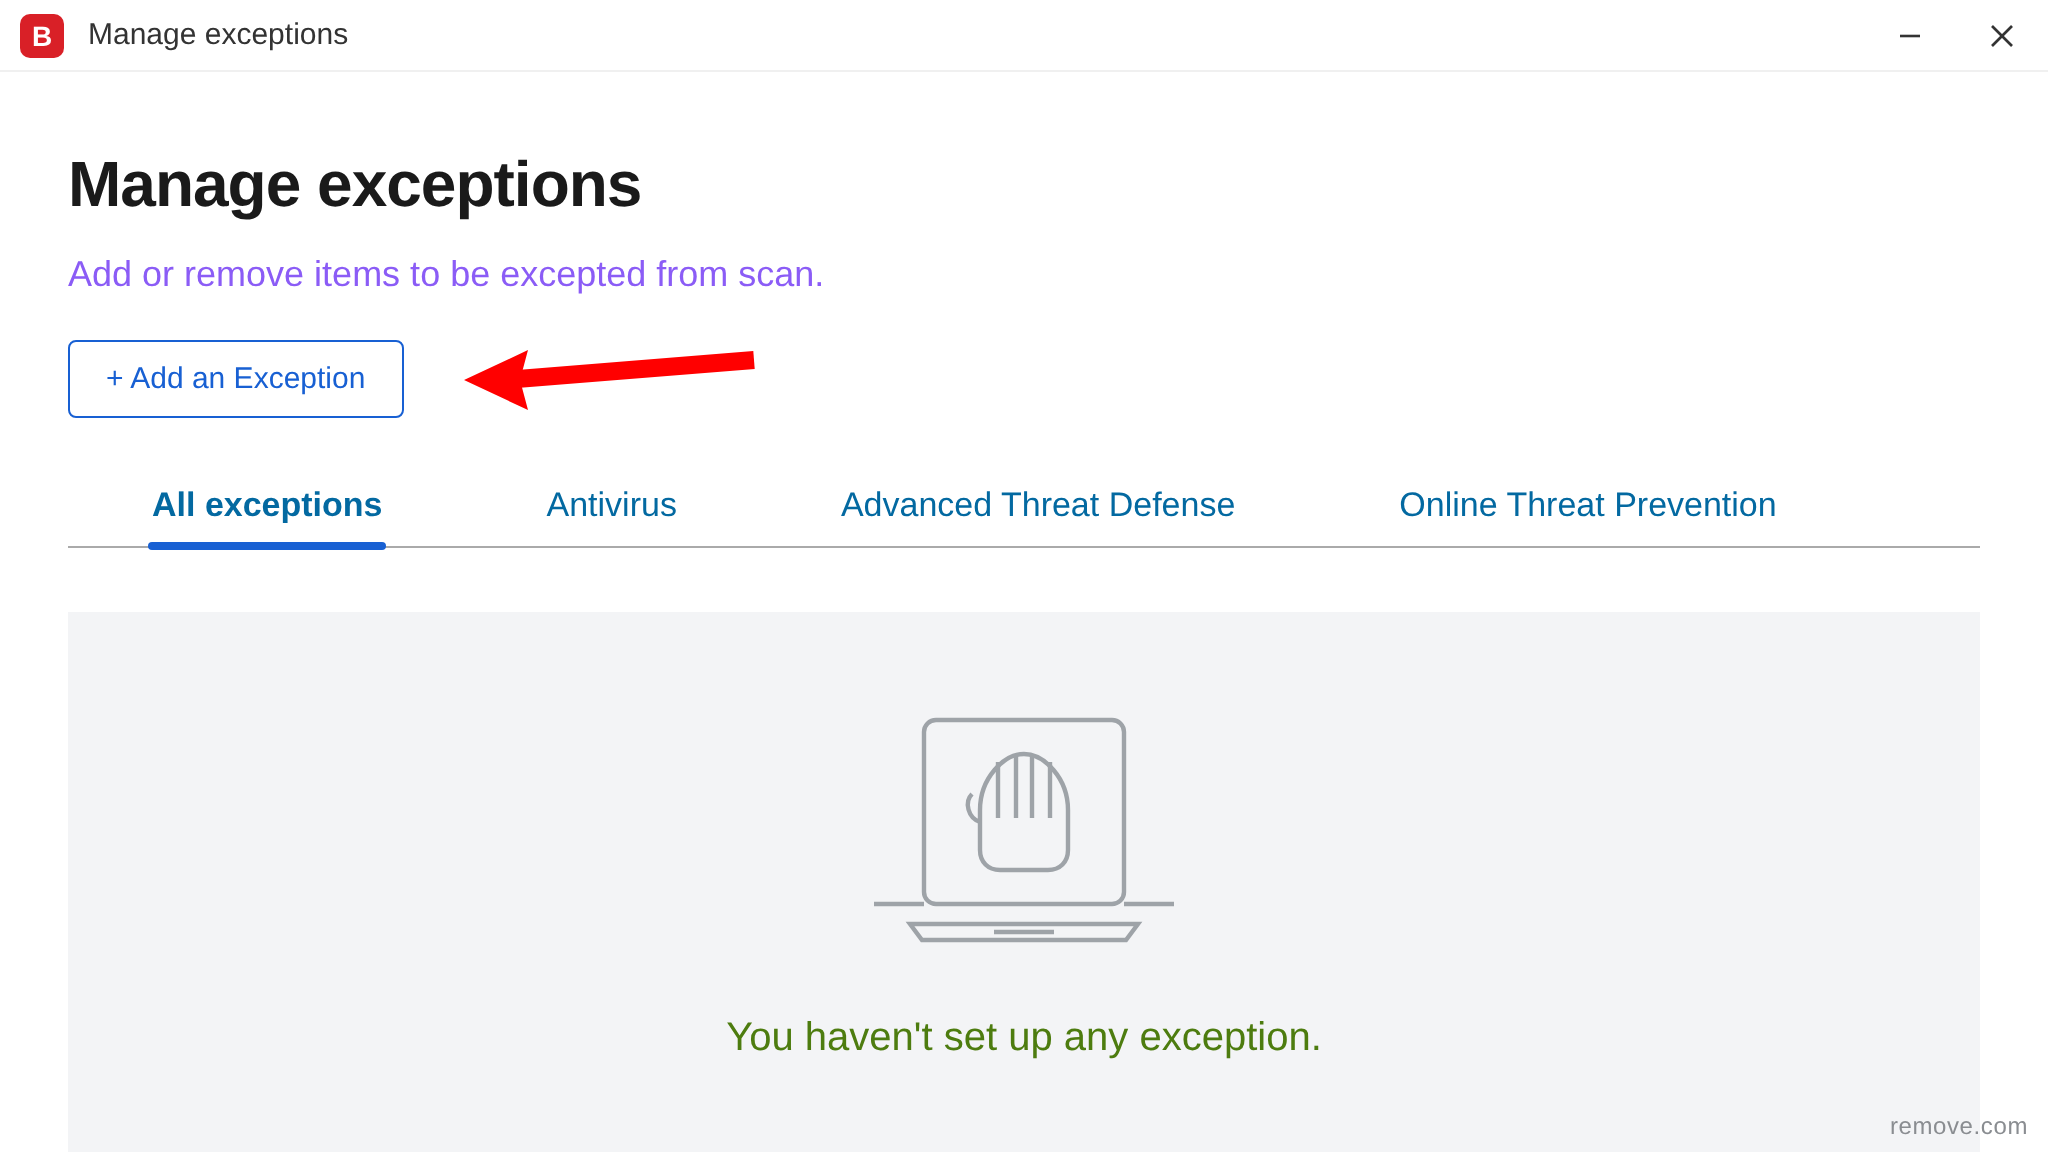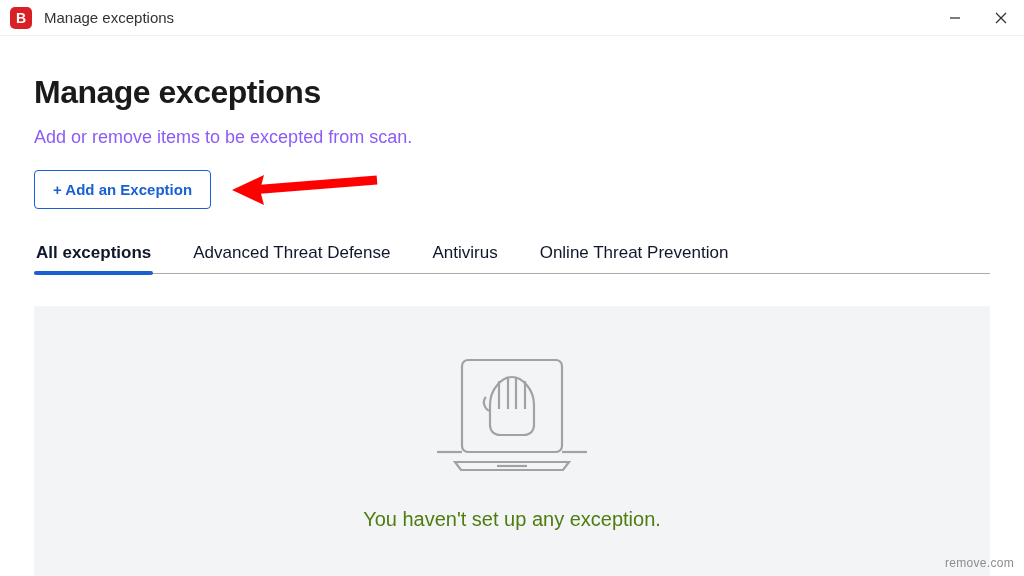--- a/index.html
+++ b/index.html
@@ -8,24 +8,24 @@
     .titlebar { display: flex; align-items: center; height: 36px; padding: 0 0 0 10px; border-bottom: 1px solid #f0f0f0; }
     .app-icon { width: 22px; height: 22px; background: #d92027; border-radius: 5px; display: flex; align-items: center; justify-content: center; color: #fff; font-weight: bold; font-size: 14px; margin-right: 12px; }
     .titlebar-title { font-size: 15px; color: #333; flex: 1; }
     .win-controls { display: flex; }
     .win-btn { width: 46px; height: 36px; display: flex; align-items: center; justify-content: center; color: #333; font-size: 13px; cursor: pointer; }
     
     .content { padding: 38px 34px 0 34px; }
     .page-title { font-size: 32px; font-weight: 700; color: #1a1a1a; letter-spacing: -0.5px; }
     .page-subtitle { font-size: 18px; color: #8b5cf6; margin-top: 16px; font-weight: 400; }
     
-    .add-btn { margin-top: 22px; border: 1.5px solid #1860d3; color: #1860d3; background: #fff; padding: 10px 18px; font-size: 15px; font-weight: 700; border-radius: 4px; cursor: pointer; display: inline-block; }
+    .add-btn { margin-top: 22px; border: 1.5px solid #1860d3; color: #1860d3; background: #fff; padding: 10px 18px; font-size: 15px; font-weight: 400; border-radius: 4px; cursor: pointer; display: inline-block; }
     
     .tabs { display: flex; gap: 38px; margin-top: 28px; border-bottom: 1px solid #aaa; }
-    .tab { font-size: 17px; color: #0f172a; padding: 6px 2px 10px 2px; cursor: pointer; font-weight: 400; position: relative; }
+    .tab { font-size: 17px; color: #0369a1; padding: 6px 2px 10px 2px; cursor: pointer; font-weight: 400; position: relative; margin-left: 40px; }
     .tab.active { font-weight: 600; }
     .tab.active::after { content: ""; position: absolute; left: 0; right: 0; bottom: -1.5px; height: 4px; background: #1860d3; border-radius: 2px; }
     
     .empty-panel { margin-top: 32px; background: #f3f4f6; width: 100%; height: 302px; display: flex; flex-direction: column; align-items: center; padding-top: 36px; }
     .empty-icon svg { display: block; }
     .empty-text { margin-top: 26px; font-size: 20px; color: #4d7c0f; }
     
     .arrow { position: absolute; top: 170px; left: 232px; pointer-events: none; }
     
     .watermark { position: absolute; bottom: 6px; right: 10px; font-size: 12px; color: #8a8d91; letter-spacing: 0.3px; }
@@ -52,22 +52,22 @@
 </div>
 
 <div class="content">
   <h1 class="page-title">Manage exceptions</h1>
   <div class="page-subtitle">Add or remove items to be excepted from scan.</div>
   
   <button class="add-btn">+ Add an Exception</button>
   
   <div class="tabs">
     <div class="tab active">All exceptions</div>
+    <div class="tab">Antivirus</div>
     <div class="tab">Advanced Threat Defense</div>
-    <div class="tab">Antivirus</div>
     <div class="tab">Online Threat Prevention</div>
   </div>
   
   <div class="empty-panel">
     <div class="empty-icon">
       <svg width="170" height="140" viewBox="0 0 170 140" fill="none" stroke="#9ea3a8" stroke-width="2.2">
         <rect x="35" y="18" width="100" height="92" rx="6"></rect>
         <line x1="10" y1="110" x2="35" y2="110"></line>
         <line x1="135" y1="110" x2="160" y2="110"></line>
         <path d="M 28 120 L 142 120 L 136 128 L 34 128 Z"></path>

